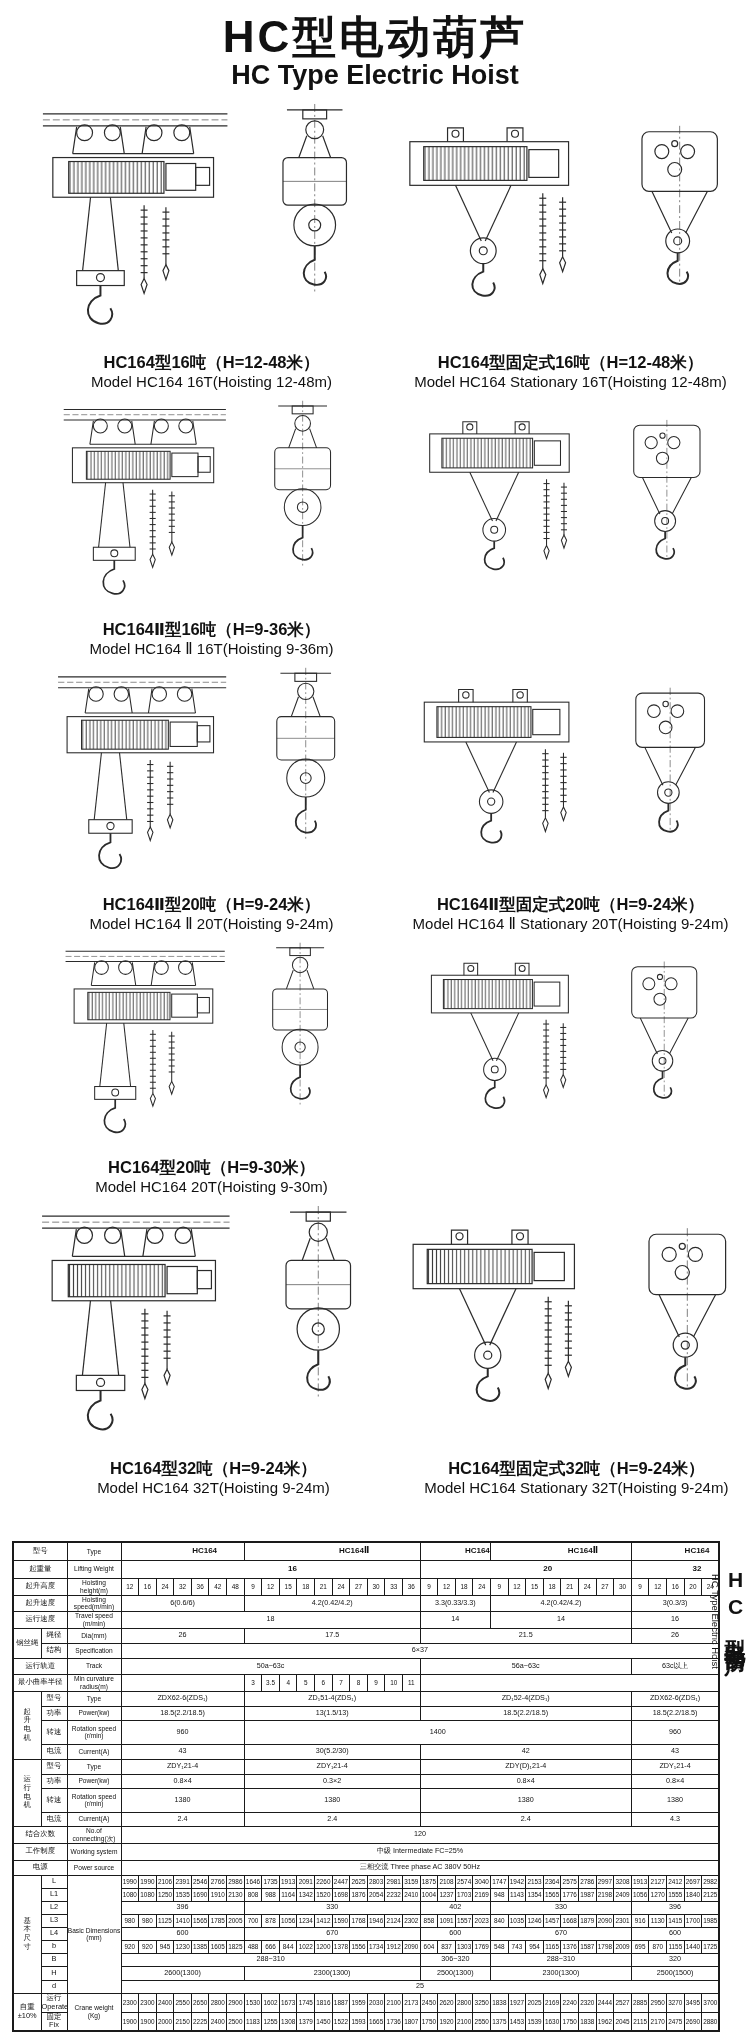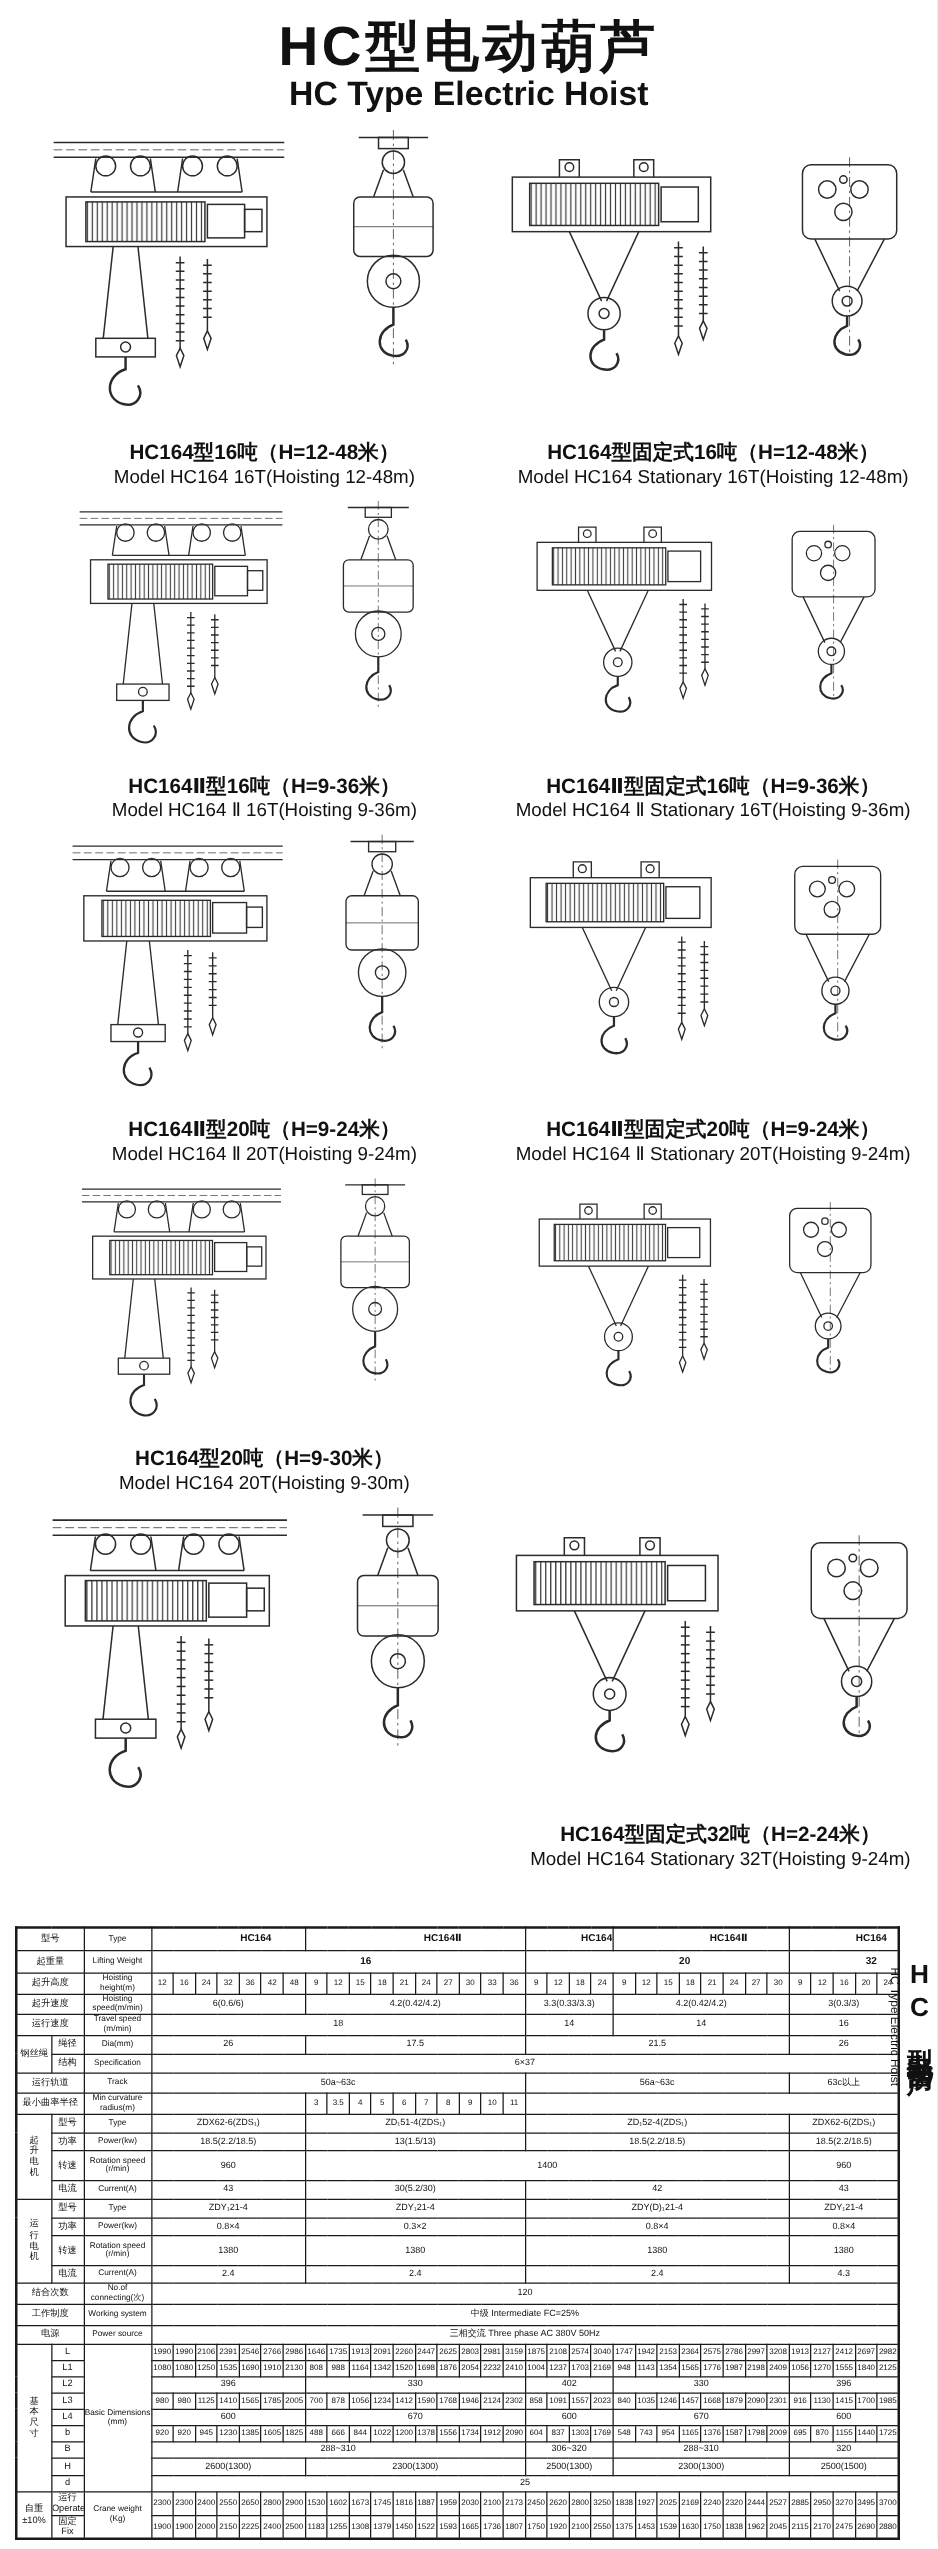--- a/index.html
+++ b/index.html
@@ -287,24 +287,20 @@
 <circle cx="285" cy="68" r="7"></circle>
                 <circle cx="285" cy="42" r="3"></circle>
 <path d="M262 90 L282 132 M318 90 L296 132"></path>
 <circle cx="288" cy="140" r="12"></circle>
                 <circle cx="288" cy="140" r="4"></circle>
 <path d="M288 152 v8 c-13 5 -14 20 -1 23 c9 2 14 -6 10 -12" stroke-width="2"></path>
 <line x1="290" y1="24" x2="290" y2="182" stroke-width="0.6" stroke-dasharray="8 3 2 3"></line>
 </g>
             </svg>
           </div>
-          <figcaption class="fig-caption">
-            <div class="cap-zh">HC164Ⅱ型固定式16吨（H=9-36米）</div>
-            <div class="cap-en">Model HC164 Ⅱ Stationary 16T(Hoisting 9-36m)</div>
-          </figcaption>
         </figure>
       </div>
       <div class="fig-row">
         <figure class="fig">
           <div class="fig-art">
             <svg viewBox="0 0 360 250" preserveAspectRatio="xMidYMax meet">
 <g stroke="#2b2b2b" fill="none" stroke-width="1.2">
 <line x1="10" y1="12" x2="196" y2="12"></line>
                 <line x1="10" y1="24" x2="196" y2="24"></line>
 <line x1="10" y1="18" x2="196" y2="18" stroke-width="0.6" stroke-dasharray="7 3"></line>
@@ -582,20 +578,24 @@
 <path d="M276 34 L268 56 M292 34 L300 56"></path>
 <rect x="252" y="56" width="64" height="48" rx="5"></rect>
 <line x1="252" y1="80" x2="316" y2="80" stroke-width="0.6"></line>
 <circle cx="284" cy="124" r="21"></circle>
                 <circle cx="284" cy="124" r="6"></circle>
 <path d="M284 145 v14 c-14 5 -15 22 -1 25 c10 2 15 -6 11 -13" stroke-width="2"></path>
 <line x1="284" y1="2" x2="284" y2="192" stroke-width="0.6" stroke-dasharray="8 3 2 3"></line>
 </g>
             </svg>
           </div>
+          <figcaption class="fig-caption">
+            <div class="cap-zh">HC164型32吨（H=9-24米）</div>
+            <div class="cap-en">Model HC164 32T(Hoisting 9-24m)</div>
+          </figcaption>
         </figure>
         <figure class="fig">
           <div class="fig-art">
             <svg viewBox="0 0 360 250" preserveAspectRatio="xMidYMax meet">
 <g stroke="#2b2b2b" fill="none" stroke-width="1.2">
 <path d="M56 40 v-14 h16 v14 M116 40 v-14 h16 v14"></path>
 <circle cx="64" cy="32" r="3.5"></circle>
                 <circle cx="124" cy="32" r="3.5"></circle>
 <rect x="18" y="40" width="160" height="44"></rect>
 <rect x="32" y="45" width="104" height="34" fill="url(#hatch)"></rect>
@@ -634,21 +634,21 @@
                 <circle cx="285" cy="42" r="3"></circle>
 <path d="M262 90 L282 132 M318 90 L296 132"></path>
 <circle cx="288" cy="140" r="12"></circle>
                 <circle cx="288" cy="140" r="4"></circle>
 <path d="M288 152 v8 c-13 5 -14 20 -1 23 c9 2 14 -6 10 -12" stroke-width="2"></path>
 <line x1="290" y1="24" x2="290" y2="182" stroke-width="0.6" stroke-dasharray="8 3 2 3"></line>
 </g>
             </svg>
           </div>
           <figcaption class="fig-caption">
-            <div class="cap-zh">HC164型固定式32吨（H=2-24米）</div>
+            <div class="cap-zh">HC164型固定式32吨（H=9-24米）</div>
             <div class="cap-en">Model HC164 Stationary 32T(Hoisting 9-24m)</div>
           </figcaption>
         </figure>
       </div>
     </div>
 
 
   <table id="spec-table">
     <colgroup id="spec-cols">
         <col style="width: 28px;">

